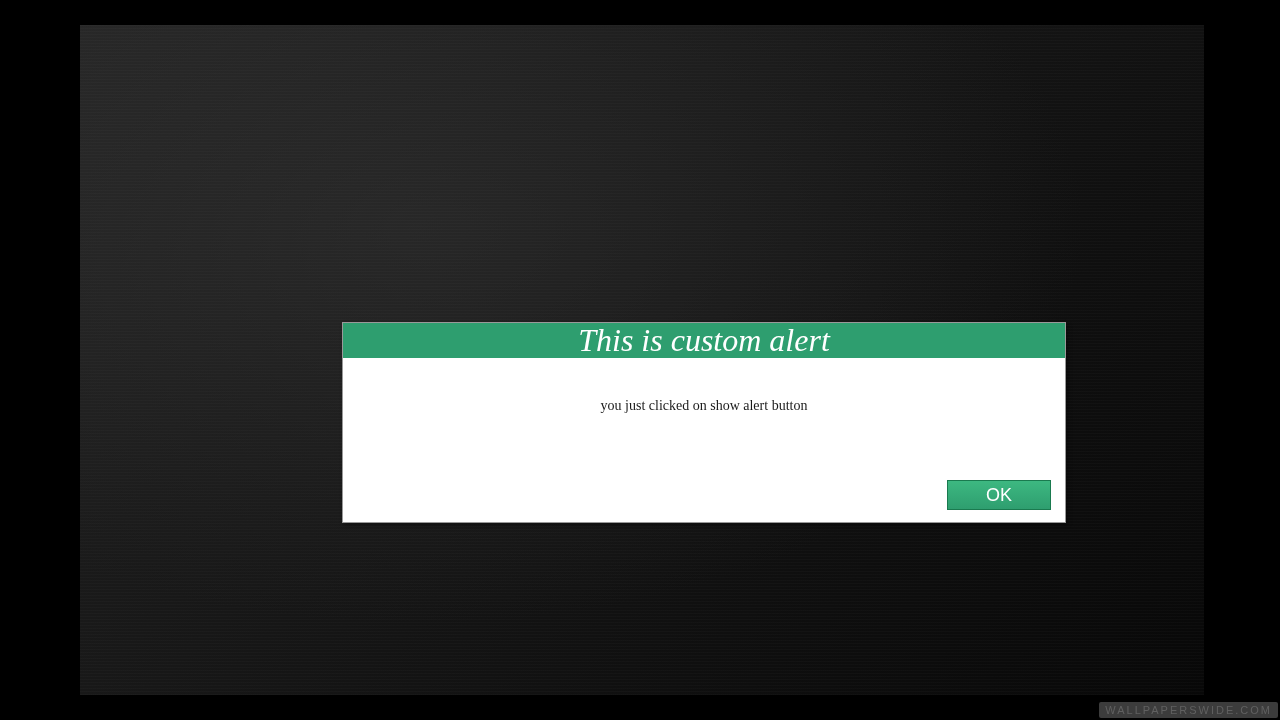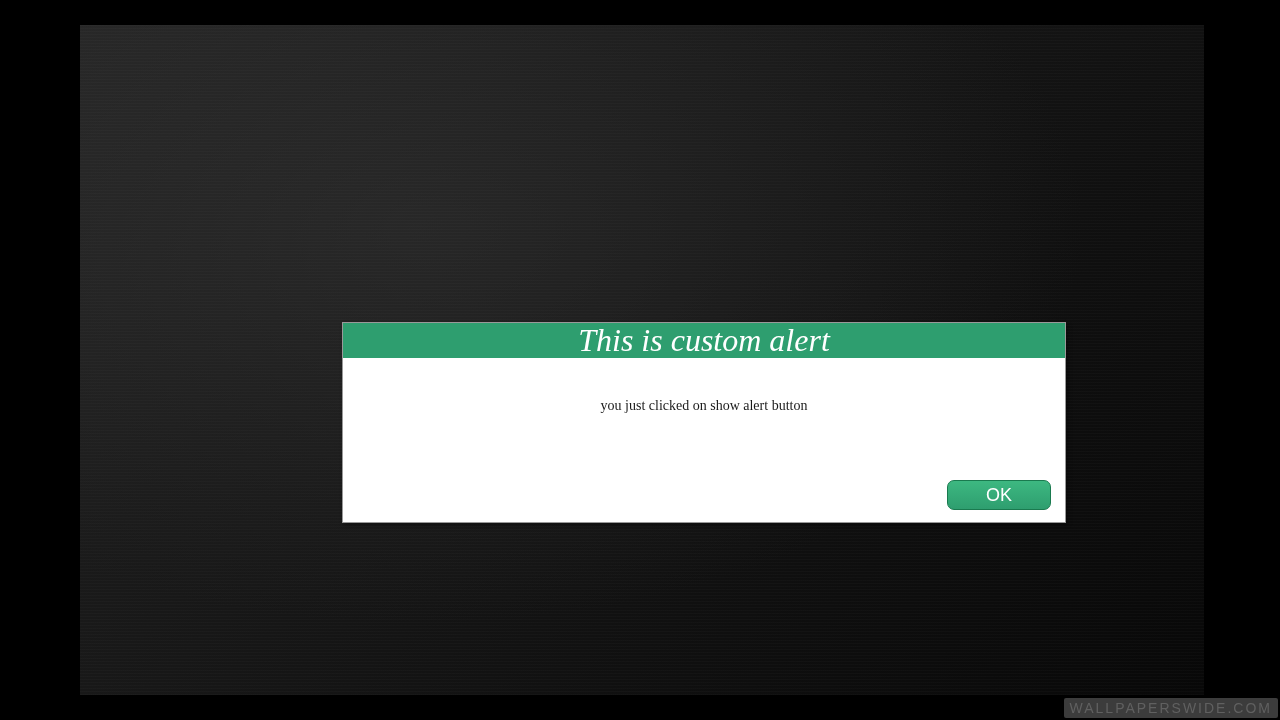--- a/index.html
+++ b/index.html
@@ -75,37 +75,37 @@
     }
     
     .alert-button {
       position: absolute;
       bottom: 12px;
       right: 14px;
       width: 104px;
       height: 30px;
       background: linear-gradient(to bottom, #3db881 0%, #2e9e6f 100%);
       border: 1px solid #1a7a4f;
-      border-radius: 7px;
+      border-radius: 0;
       color: #ffffff;
       font-family: Arial, sans-serif;
       font-size: 18px;
       cursor: pointer;
       line-height: 28px;
       text-align: center;
     }
     
     .watermark {
       position: absolute;
       bottom: 2px;
       right: 2px;
       background: rgba(200,200,200,0.3);
       color: rgba(120,120,120,0.6);
       font-family: Arial, sans-serif;
-      font-size: 14px;
+      font-size: 11px;
       letter-spacing: 2px;
       padding: 2px 6px;
       border-radius: 2px;
     }
   </style>
 </head>
 <body>
 
 <div class="inner-panel">
 

